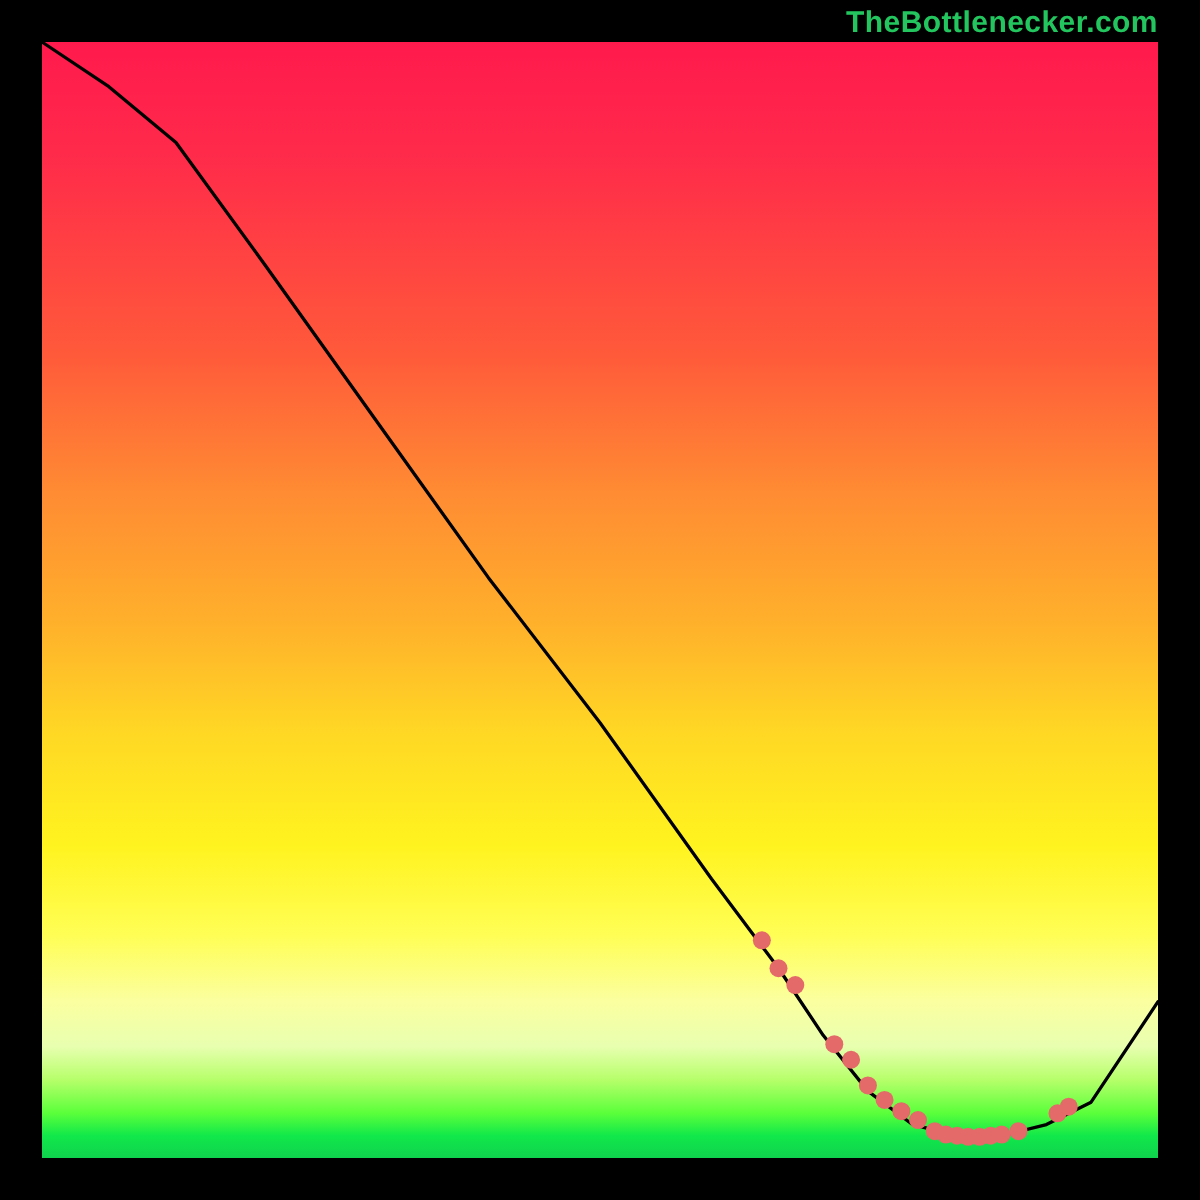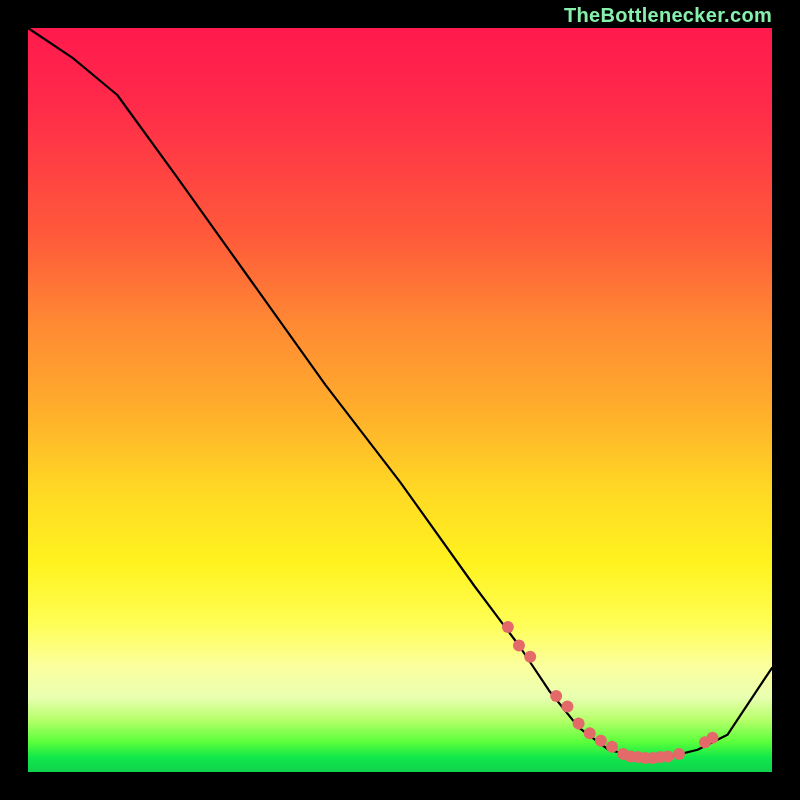--- a/index.html
+++ b/index.html
@@ -39,21 +39,21 @@
       #b6ff6a 93%,
       #5aff3a 96%,
       #11e84a 98%,
       #0fd24e 100%
     );
   }
   .watermark {
     position: absolute;
     top: 4px;
     right: 28px;
-    color: #86efac;
+    color: #22c55e;
     font-size: 20px;
     font-weight: 600;
     letter-spacing: 0.3px;
     user-select: none;
   }
   svg.curve {
     position: absolute;
     left: 0;
     top: 0;
     width: 744px;

